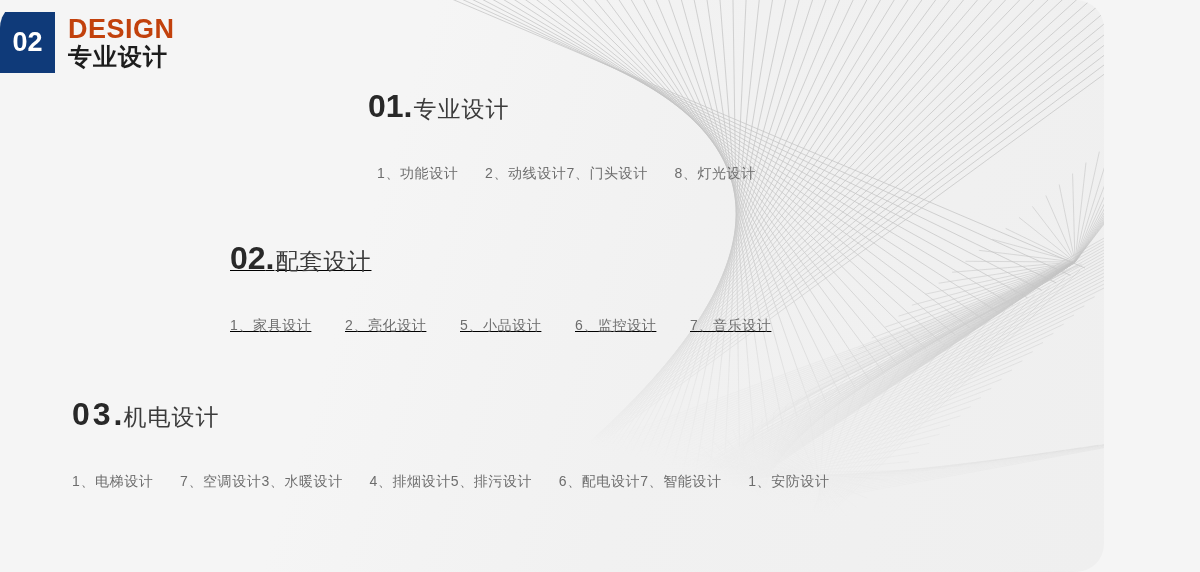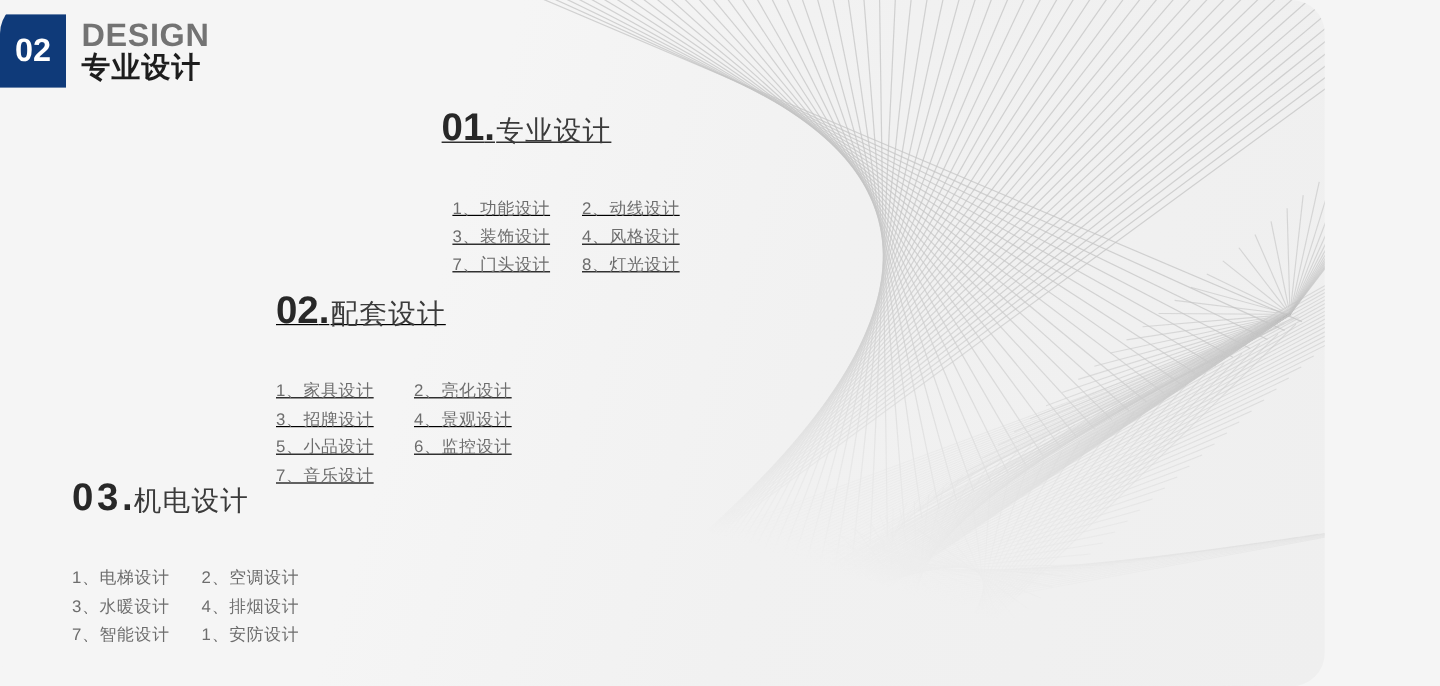--- a/index.html
+++ b/index.html
@@ -68,42 +68,42 @@
     line-height: 1;
   }
   #header-text {
     margin-left: 13px;
     display: flex;
     flex-direction: column;
     justify-content: center;
     padding-top: 1px;
   }
   #header-en {
-    color: #737373;
+    color: #c2410c;
     font-size: 27px;
     font-weight: bold;
     letter-spacing: 0.5px;
     line-height: 1.05;
   }
   #header-cn {
     color: #1d1d1d;
     font-size: 24px;
     font-weight: bold;
     letter-spacing: 1px;
     line-height: 1.1;
     margin-top: 1px;
   }
 
   
   .section {
     position: absolute;
   }
-  #section-1 { left: 368px; top: 90px; text-decoration: underline; }
+  #section-1 { left: 368px; top: 90px; }
   #section-2 { left: 230px; top: 242px; text-decoration: underline; }
-  #section-3 { left: 60px; top: 398px; }
+  #section-3 { left: 72px; top: 398px; }
 
   .sec-head {
     white-space: nowrap;
     line-height: 1;
     margin-bottom: 14px;
   }
   .sec-num {
     font-size: 32px;
     font-weight: bold;
     color: #282828;
@@ -117,21 +117,21 @@
   }
   .sec-title {
     font-size: 23px;
     color: #3b3b3b;
     letter-spacing: 1px;
     margin-left: 1px;
   }
 
   .sec-list {
     display: flex;
-    flex-direction: column;
+    flex-direction: row;
     margin-top: 40px;
   }
   .sec-row {
     display: flex;
     font-size: 14px;
     color: #6d6d6d;
     line-height: 23.6px;
     letter-spacing: 0.6px;
     white-space: nowrap;
   }
@@ -487,67 +487,63 @@
   <div class="section" id="section-1">
     <div class="sec-head">
       <span class="sec-num">01</span><span class="sec-dot">.</span><span class="sec-title">专业设计</span>
     </div>
     <div class="sec-list">
       <div class="sec-row">
         <span class="sec-cell">1、功能设计</span>
         <span class="sec-cell">2、动线设计</span>
       </div>
       <div class="sec-row">
-        <span class="sec-cell">3、装饰设计</span>
-        <span class="sec-cell">4、风格设计</span>
-      </div>
-      <div class="sec-row">
         <span class="sec-cell">7、门头设计</span>
         <span class="sec-cell">8、灯光设计</span>
       </div>
     </div>
   </div>
 
   <div class="section" id="section-2">
     <div class="sec-head">
       <span class="sec-num">02</span><span class="sec-dot">.</span><span class="sec-title">配套设计</span>
     </div>
     <div class="sec-list">
       <div class="sec-row">
         <span class="sec-cell">1、家具设计</span>
         <span class="sec-cell">2、亮化设计</span>
       </div>
       <div class="sec-row">
-        <span class="sec-cell">3、招牌设计</span>
-        <span class="sec-cell">4、景观设计</span>
-      </div>
-      <div class="sec-row">
         <span class="sec-cell">5、小品设计</span>
         <span class="sec-cell">6、监控设计</span>
       </div>
       <div class="sec-row">
         <span class="sec-cell">7、音乐设计</span>
         <span class="sec-cell"></span>
       </div>
     </div>
   </div>
 
   <div class="section" id="section-3">
     <div class="sec-head">
       <span class="sec-num">03</span><span class="sec-dot">.</span><span class="sec-title">机电设计</span>
     </div>
     <div class="sec-list">
       <div class="sec-row">
         <span class="sec-cell">1、电梯设计</span>
-        <span class="sec-cell">2、空调设计</span>
+        <span class="sec-cell">7、空调设计</span>
       </div>
       <div class="sec-row">
         <span class="sec-cell">3、水暖设计</span>
         <span class="sec-cell">4、排烟设计</span>
       </div>
       <div class="sec-row">
+        <span class="sec-cell">5、排污设计</span>
+        <span class="sec-cell">6、配电设计</span>
+      </div>
+      <div class="sec-row">
         <span class="sec-cell">7、智能设计</span>
         <span class="sec-cell">1、安防设计</span>
       </div>
     </div>
   </div>
 
 </div>
 
 </body></html>

